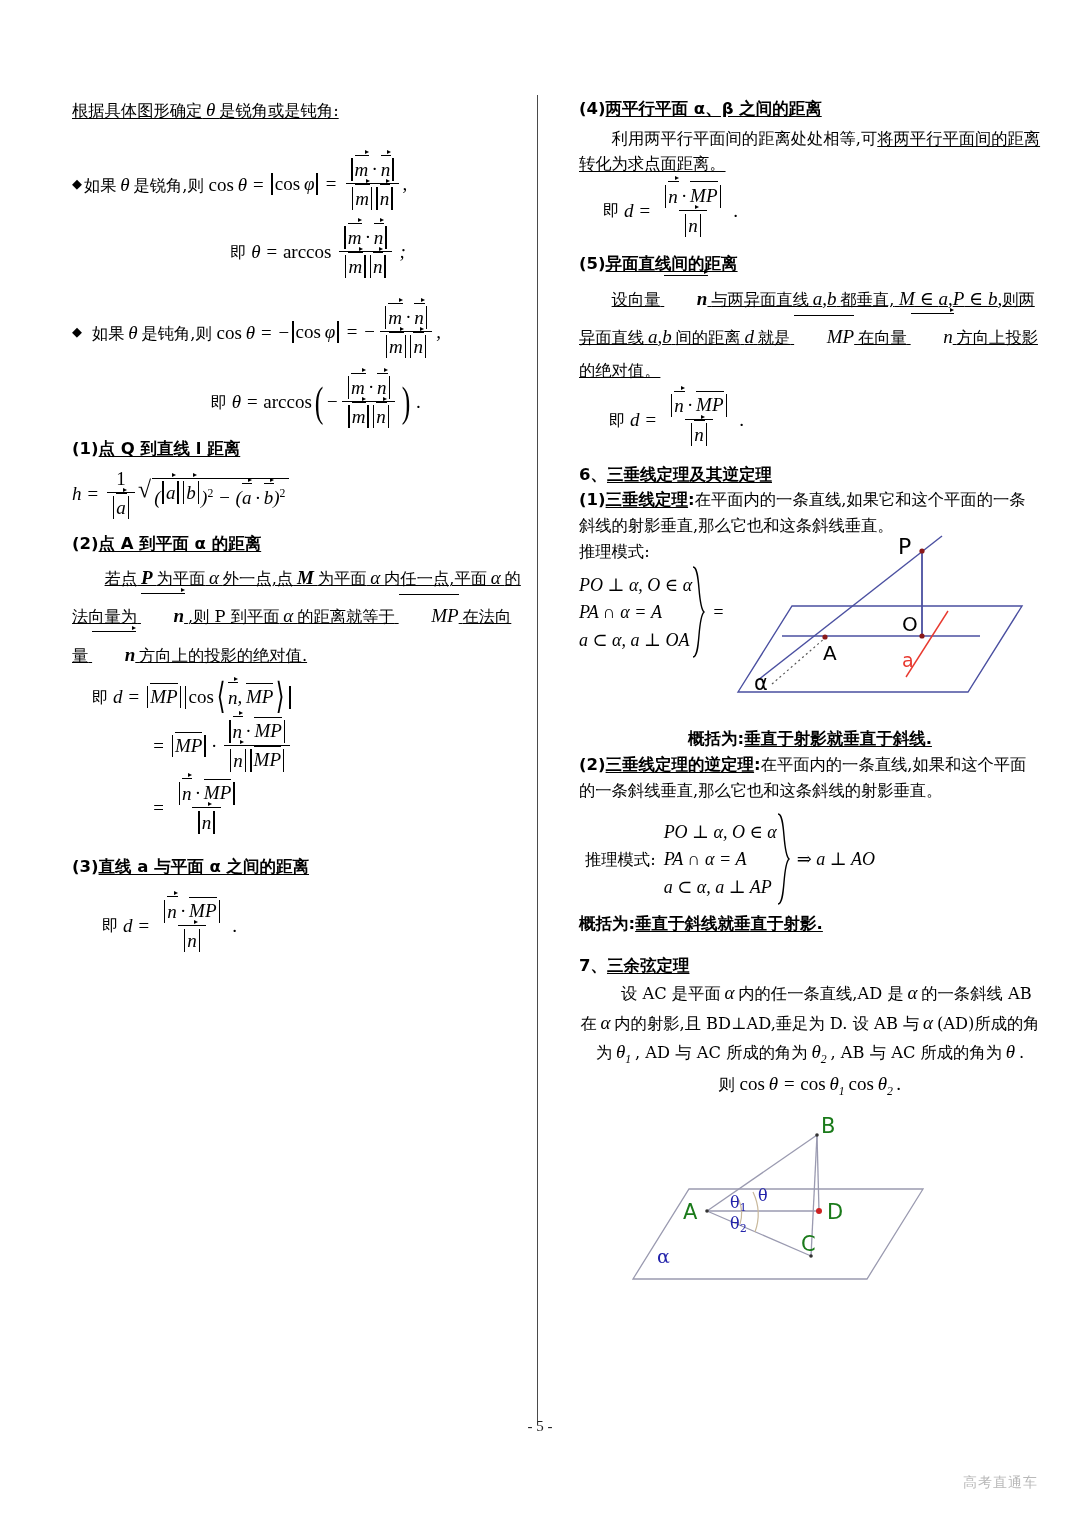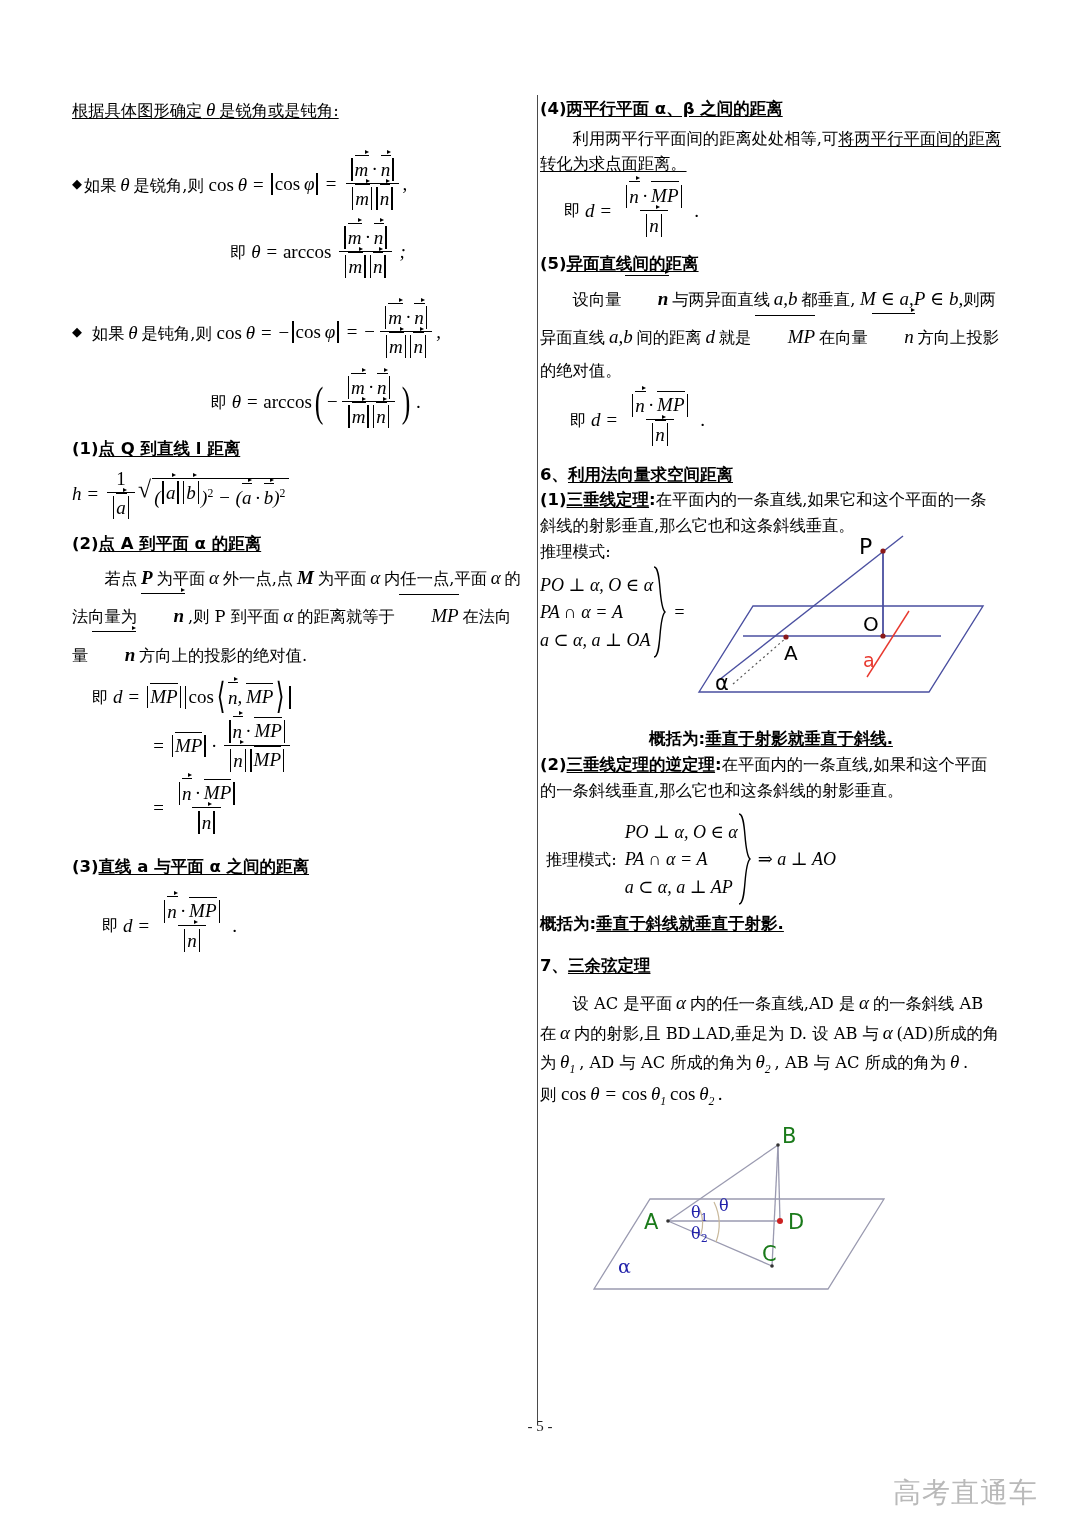--- a/index.html
+++ b/index.html
@@ -18,21 +18,21 @@
   .page {
     position: absolute;
     inset: 0;
   }
   
   .col {
     position: absolute;
     top: 95px;
   }
   .col-left  { left: 72px;  width: 452px; }
-  .col-right { left: 540px; width: 462px; }
+  .col-right { left: 579px; width: 462px; }
 
   .divider {
     position: absolute;
     left: 537px;
     top: 95px;
     width: 1px;
     height: 1330px;
     background: #4a4a4a;
   }
   .indent { text-indent: 2em; }
@@ -63,20 +63,21 @@
     font-weight: bold;
     font-size: 16.5px;
     margin: 6px 0 2px 0;
     font-family: "DejaVu Sans", "Liberation Sans", sans-serif;
   }
 
   .body-line {
     font-family: "DejaVu Serif", "Liberation Serif", serif;
     font-size: 16.3px;
     line-height: 1.95;
+    text-decoration: underline;
   }
   .body-tight {
     font-family: "DejaVu Serif", "Liberation Serif", serif;
     font-size: 16.3px;
     line-height: 1.55;
   }
 
   
   .math {
     font-family: "Liberation Serif", "DejaVu Serif", serif;
@@ -202,21 +203,21 @@
     top: 1418px;
     text-align: center;
     font-size: 15px;
     font-family: "Liberation Serif", "DejaVu Serif", serif;
     color: #222;
   }
   .watermark {
     position: absolute;
     right: 42px;
     top: 1474px;
-    font-size: 28px;
+    font-size: 14px;
     color: #b9b9b9;
     font-family: "DejaVu Sans", "Liberation Sans", sans-serif;
     letter-spacing: 1px;
   }
 </style>
 </head>
 <body>
 
 <div class="page">
 
@@ -449,21 +450,21 @@
         <span class="den abs">
             <span class="bar"></span>
             <span class="vec mi">n</span>
             <span class="bar"></span>
           </span>
       </span>
       <span class="math"> .</span>
     </div>
 
     <div class="heading-num" style="margin-top:18px;">
-      <span>6、</span><span class="u">利用法向量求空间距离</span>
+      <span>6、</span><span class="u">三垂线定理及其逆定理</span>
     </div>
 
     <div class="body-tight" style="margin-top:1px;">
       <span class="subhead" style="display:inline;margin:0;">(1)</span><span class="subhead u" style="display:inline;margin:0;">三垂线定理</span><span class="subhead" style="display:inline;margin:0;">:</span><span>在平面内的一条直线,如果它和这个平面的一条斜线的射影垂直,那么它也和这条斜线垂直。</span>
     </div>
 
     <div class="body-tight" style="margin-top:1px;">推理模式:</div>
 
     <div style="display:flex;align-items:flex-start;margin-top:2px;">
 
@@ -531,21 +532,21 @@
     </div>
 
     <div class="summary" style="margin-top:8px;">
       <span>概括为:</span><span class="u">垂直于斜线就垂直于射影.</span>
     </div>
 
     <div class="heading-num" style="margin-top:20px;">
       <span>7、</span><span class="u">三余弦定理</span>
     </div>
 
-    <div class="body-tight" style="margin-top:11px;text-indent:2em;">
+    <div class="body-tight" style="margin-top:1px;text-indent:2em;text-align:center;">
       设 AC 是平面<span class="math"> α </span>内的任一条直线,AD 是<span class="math"> α </span>的一条斜线 AB 在<span class="math"> α </span>内的射影,且 BD⊥AD,垂足为 D. 设 AB 与<span class="math"> α </span>(AD)所成的角为<span class="math"> θ<sub class="idx">1</sub> </span>, AD 与 AC 所成的角为<span class="math"> θ<sub class="idx">2</sub> </span>, AB 与 AC 所成的角为<span class="math"> θ </span>. 则<span class="math">&nbsp;<span class="mathr">cos</span> θ&nbsp;=&nbsp;<span class="mathr">cos</span> θ<sub class="idx">1</sub> <span class="mathr">cos</span> θ<sub class="idx">2</sub> .</span>
     </div>
 
     <div style="margin-top:10px;margin-left:24px;">
       <svg width="330" height="190" viewBox="0 0 330 190">
 
         <polygon points="30,168 86,78 320,78 264,168" fill="none" stroke="#9a9ab0" stroke-width="1.3"></polygon>
 
         <line x1="104" y1="100" x2="218" y2="100" stroke="#9a9ab0" stroke-width="1.3"></line>
 

